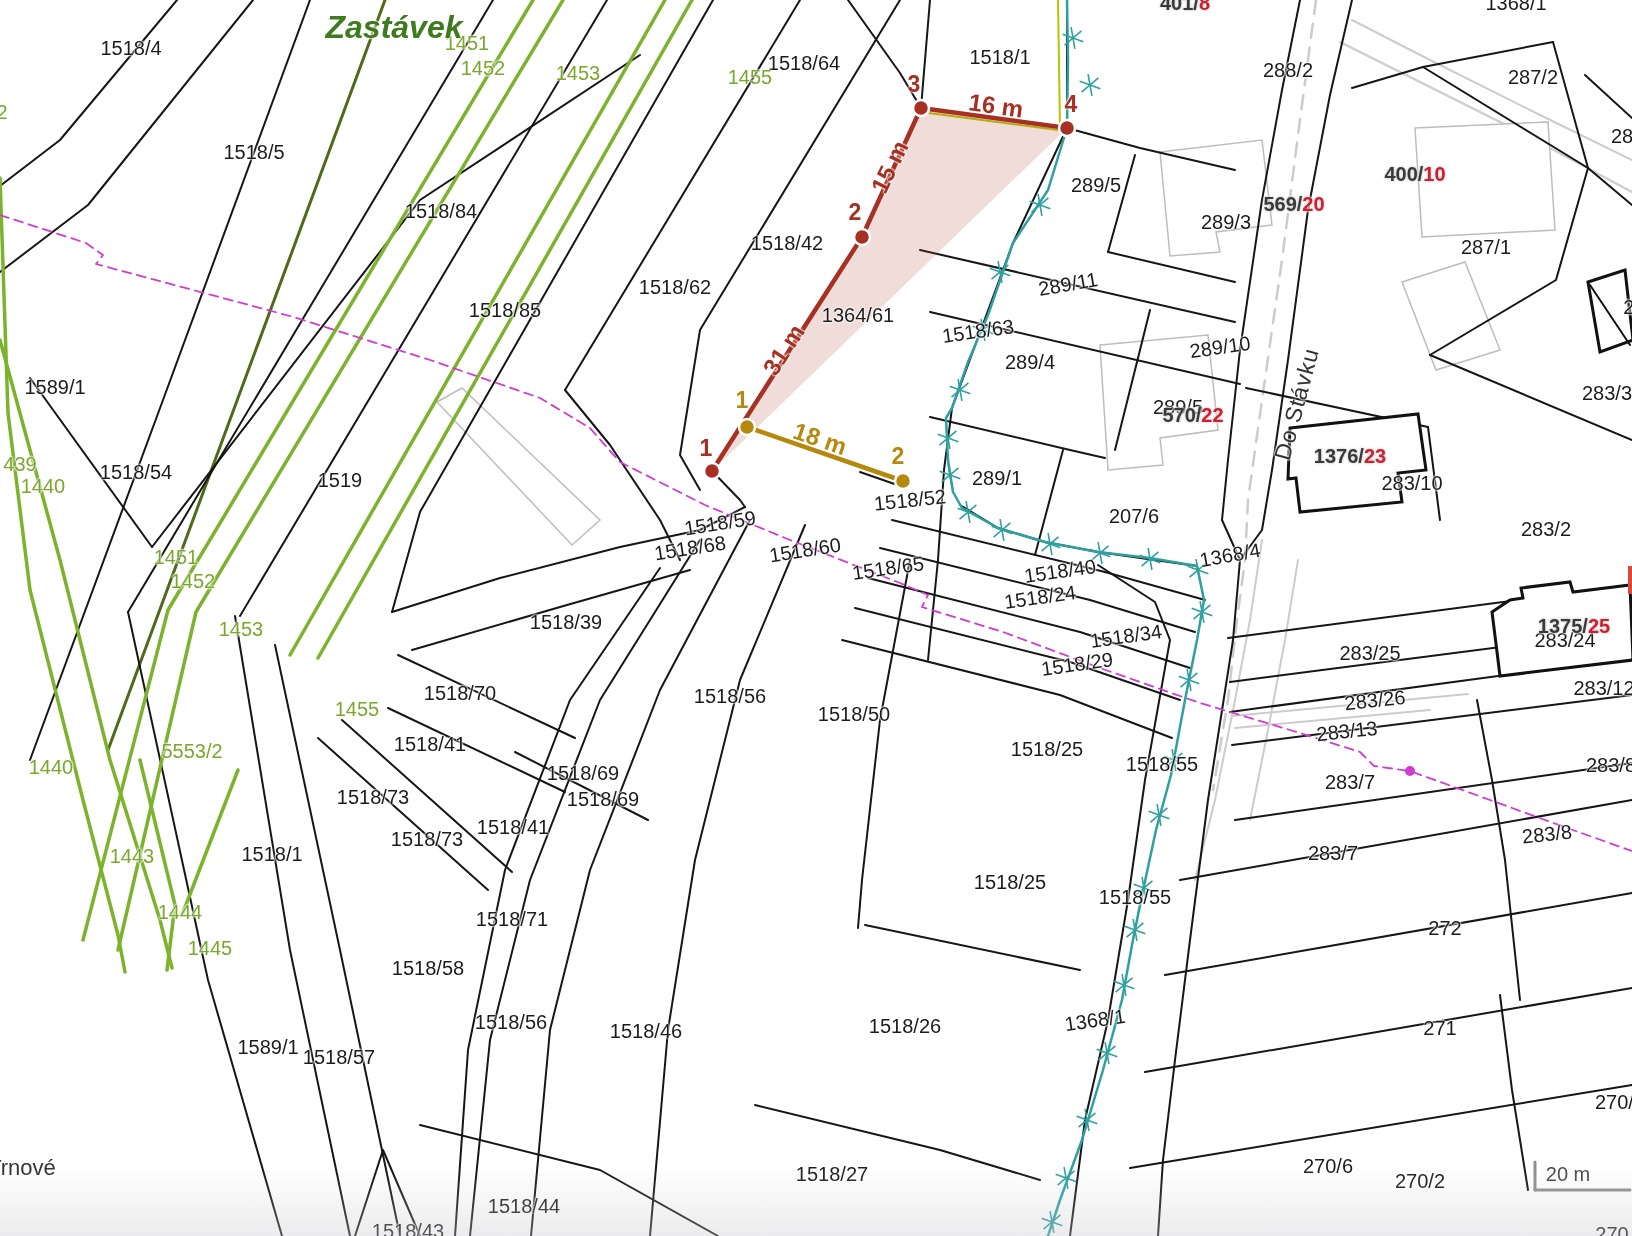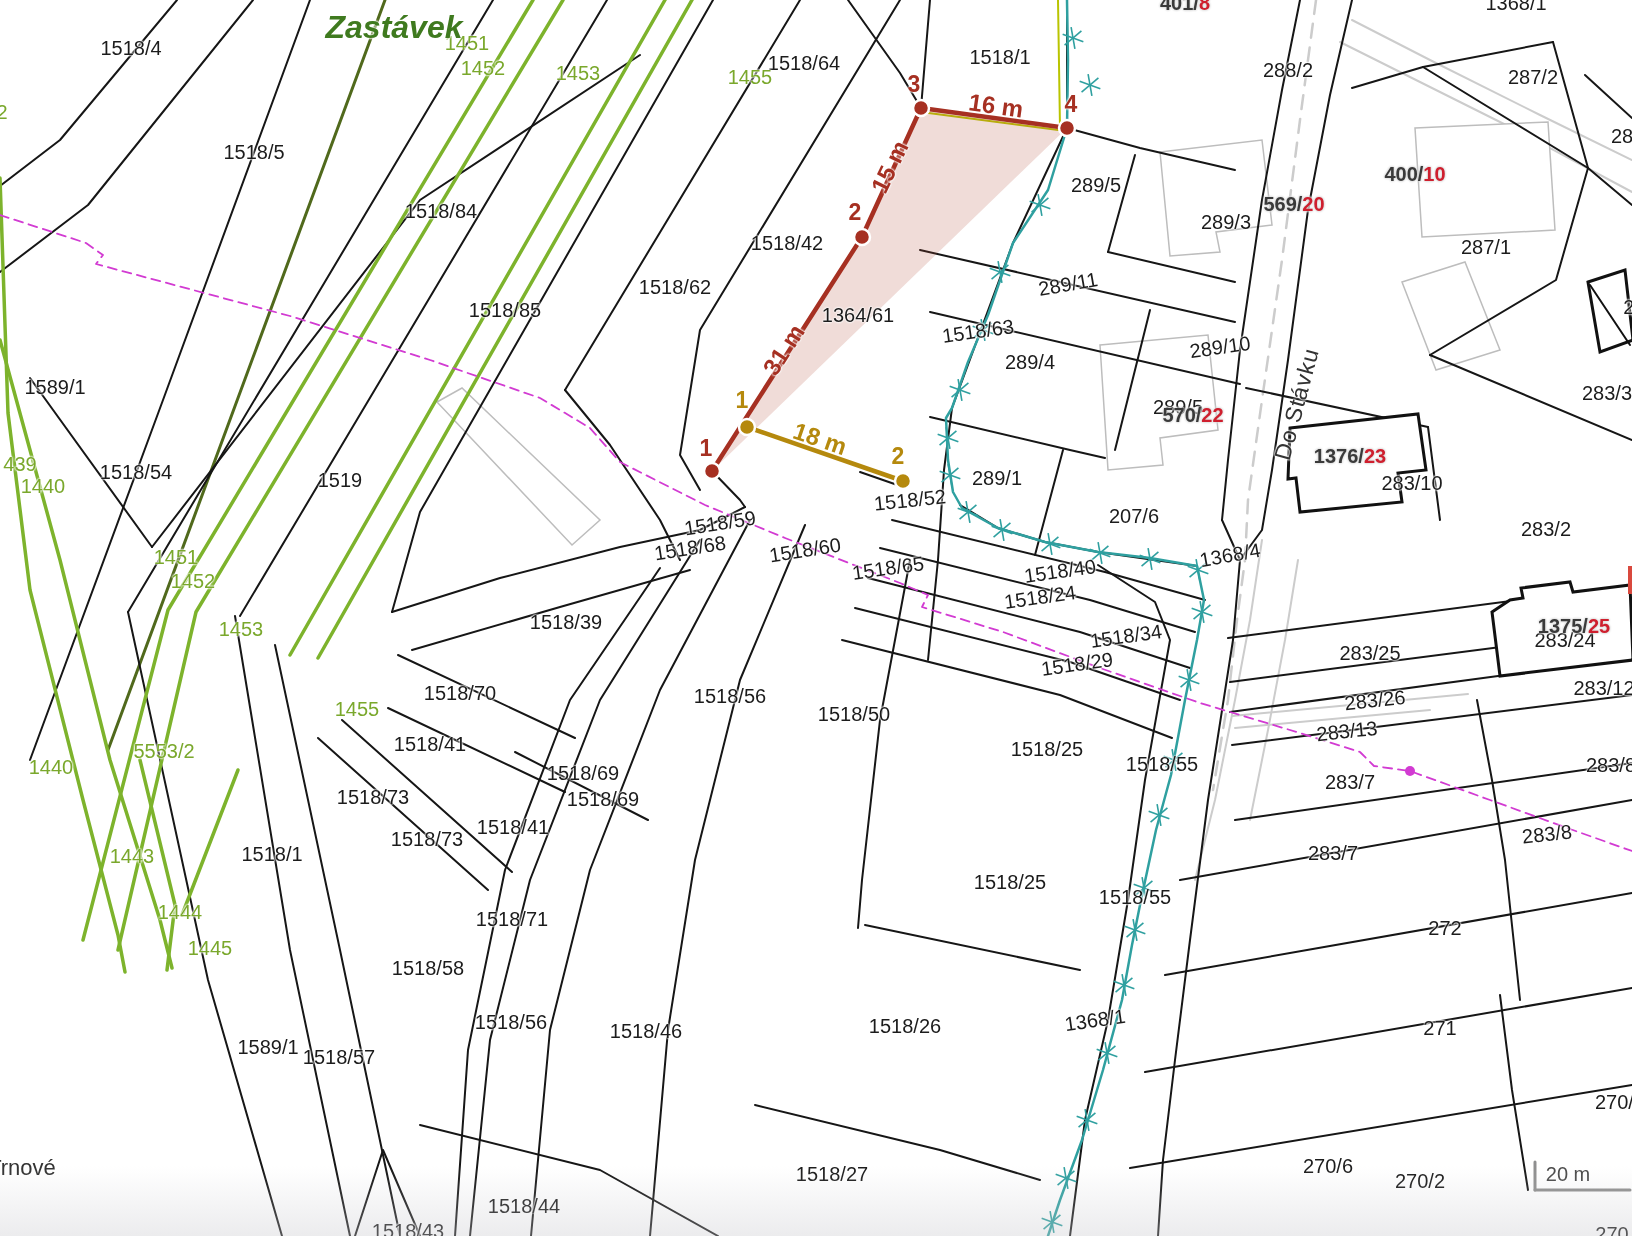--- a/index.html
+++ b/index.html
@@ -309,21 +309,21 @@
       <div class="lbl green" style="left: 483px; top: 68px;">1452</div>
       <div class="lbl green" style="left: 578px; top: 73px;">1453</div>
       <div class="lbl green" style="left: 750px; top: 77px;">1455</div>
       <div class="lbl green" style="left: 2px; top: 112px;">2</div>
       <div class="lbl green" style="left: 20px; top: 464px;">439</div>
       <div class="lbl green" style="left: 43px; top: 486px;">1440</div>
       <div class="lbl green" style="left: 176px; top: 557px;">1451</div>
       <div class="lbl green" style="left: 193px; top: 581px;">1452</div>
       <div class="lbl green" style="left: 241px; top: 629px;">1453</div>
       <div class="lbl green" style="left: 357px; top: 709px;">1455</div>
-      <div class="lbl green" style="left: 164px; top: 751px;">5553/2</div>
+      <div class="lbl green" style="left: 192px; top: 751px;">5553/2</div>
       <div class="lbl green" style="left: 51px; top: 767px;">1440</div>
       <div class="lbl green" style="left: 132px; top: 856px;">1443</div>
       <div class="lbl green" style="left: 180px; top: 912px;">1444</div>
       <div class="lbl green" style="left: 210px; top: 948px;">1445</div>
       <div class="lbl place" style="left: 394px; top: 27px;">Zastávek</div>
       <div class="lbl street" style="left: 1297px; top: 404px; transform: translate(-50%, -50%) rotate(-75deg);">Do Stávku</div>
       <div class="lbl town" style="left: 22px; top: 1168px;">Trnové</div>
       <div class="lbl redcomp" style="left: 1185px; top: 3px;"><span class="pfx">401/</span><span class="sfx">8</span></div>
       <div class="lbl redcomp" style="left: 1415px; top: 174px;"><span class="pfx">400/</span><span class="sfx">10</span></div>
       <div class="lbl redcomp" style="left: 1246px; top: 204px; margin-left: 48px;"><span class="pfx">569/</span><span class="sfx">20</span></div>

